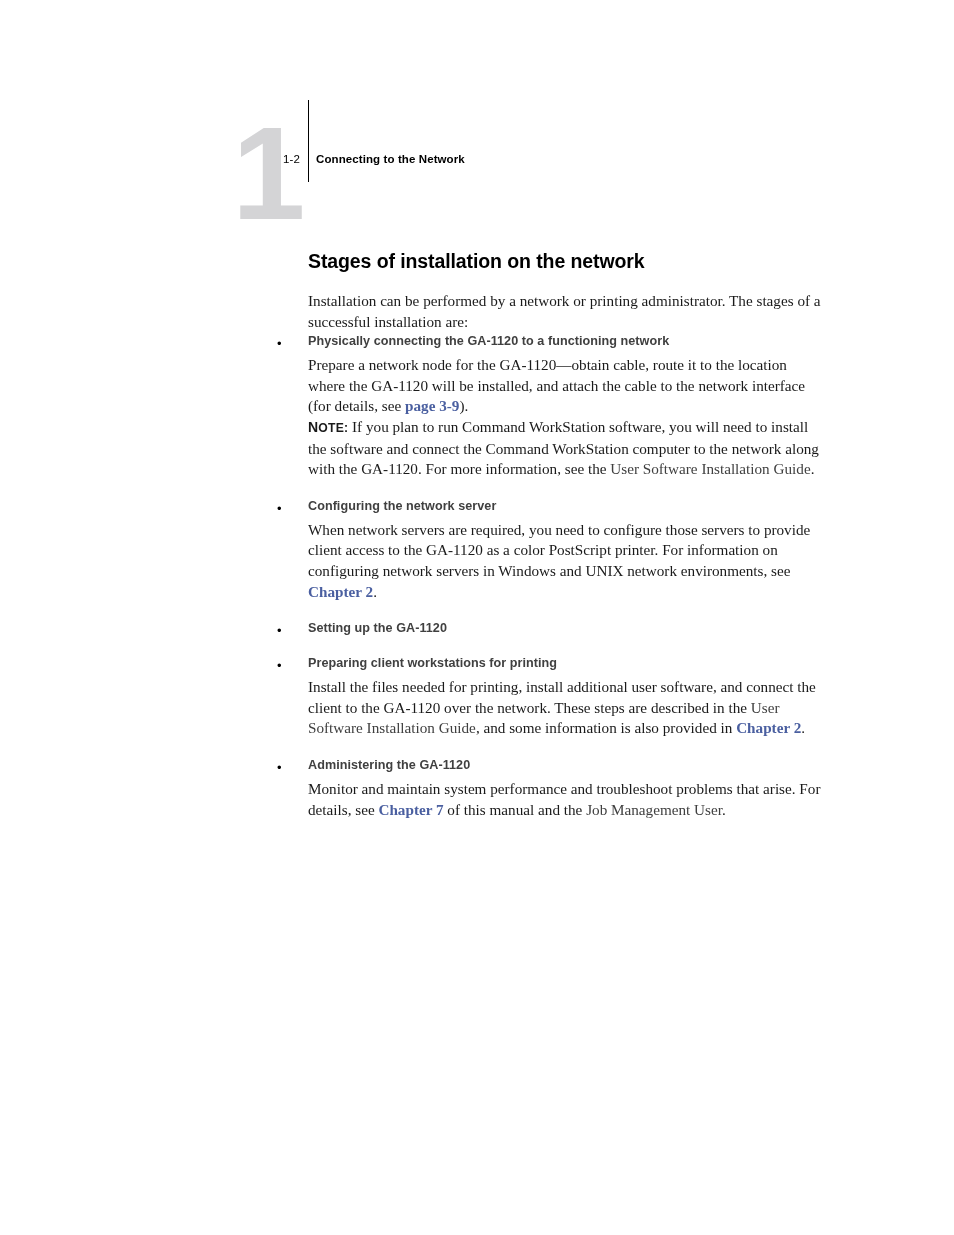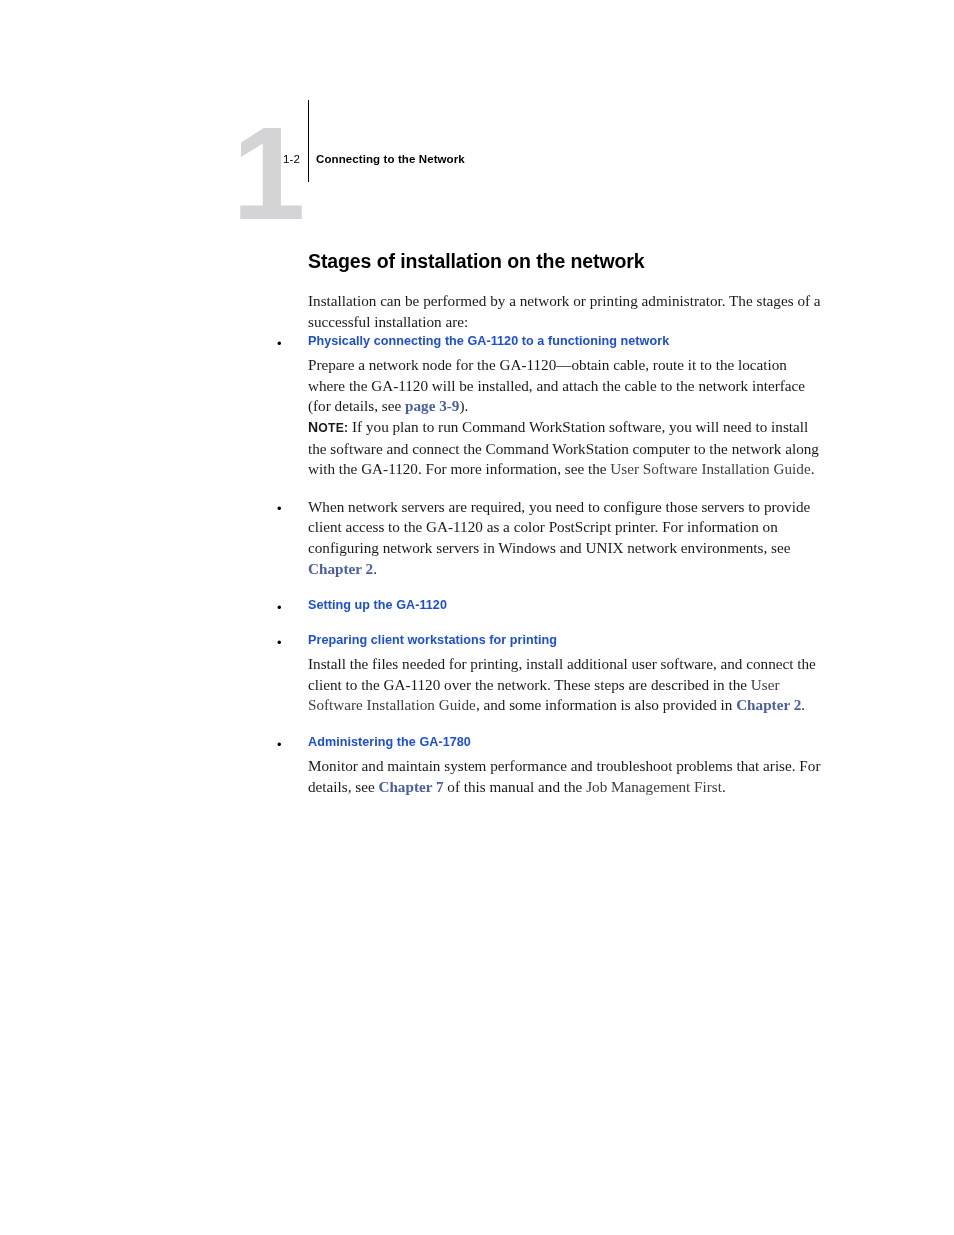--- a/index.html
+++ b/index.html
@@ -123,21 +123,21 @@
     line-height: 19px;
     color: #000000;
   }
 
   .bullet-head {
     margin: 0 0 5px 0;
     font-family: "Liberation Sans", sans-serif;
     font-weight: bold;
     font-size: 12.6px;
     line-height: 18px;
-    color: #1d4ed8;
+    color: #404040;
     letter-spacing: 0.05px;
   }
 
   .note-para {
     margin-top: 12px;
   }
 
   .note-label {
     font-family: "Liberation Sans", sans-serif;
     font-weight: bold;
@@ -178,34 +178,35 @@
 
     <div class="bullet-block">
       <span class="bullet-mark">•</span>
       <p class="bullet-head">Physically connecting the GA-1120 to a functioning network</p>
       <p class="body-text"><span>Prepare a network node for the GA-1120—obtain cable, route it to the location where the GA-1120 will be installed, and attach the cable to the network interface (for details, see </span><a class="xref" href="#">page 3-9</a><span>).</span></p>
       <p class="body-text note-para"><span class="note-label"><span class="note-cap">N</span><span>OTE:</span></span><span> If you plan to run Command WorkStation software, you will need to install the software and connect the Command WorkStation computer to the network along with the GA-1120. For more information, see the </span><a class="bookref" href="#">User Software Installation Guide</a><span>.</span></p>
     </div>
 
     <div class="bullet-block">
       <span class="bullet-mark">•</span>
+      <p class="bullet-head">Configuring the network server</p>
       <p class="body-text"><span>When network servers are required, you need to configure those servers to provide client access to the GA-1120 as a color PostScript printer. For information on configuring network servers in Windows and UNIX network environments, see </span><a class="xref" href="#">Chapter 2</a><span>.</span></p>
     </div>
 
     <div class="bullet-block">
       <span class="bullet-mark">•</span>
       <p class="bullet-head">Setting up the GA-1120</p>
     </div>
 
     <div class="bullet-block">
       <span class="bullet-mark">•</span>
       <p class="bullet-head">Preparing client workstations for printing</p>
       <p class="body-text"><span>Install the files needed for printing, install additional user software, and connect the client to the GA-1120 over the network. These steps are described in the </span><a class="bookref" href="#">User Software Installation Guide</a><span>, and some information is also provided in </span><a class="xref" href="#">Chapter 2</a><span>.</span></p>
     </div>
 
     <div class="bullet-block">
       <span class="bullet-mark">•</span>
-      <p class="bullet-head">Administering the GA-1780</p>
-      <p class="body-text"><span>Monitor and maintain system performance and troubleshoot problems that arise. For details, see </span><a class="xref" href="#">Chapter 7</a><span> of this manual and the </span><a class="bookref" href="#">Job Management First</a><span>.</span></p>
+      <p class="bullet-head">Administering the GA-1120</p>
+      <p class="body-text"><span>Monitor and maintain system performance and troubleshoot problems that arise. For details, see </span><a class="xref" href="#">Chapter 7</a><span> of this manual and the </span><a class="bookref" href="#">Job Management User</a><span>.</span></p>
     </div>
 
   </div>
 </div>
 
 </body></html>

